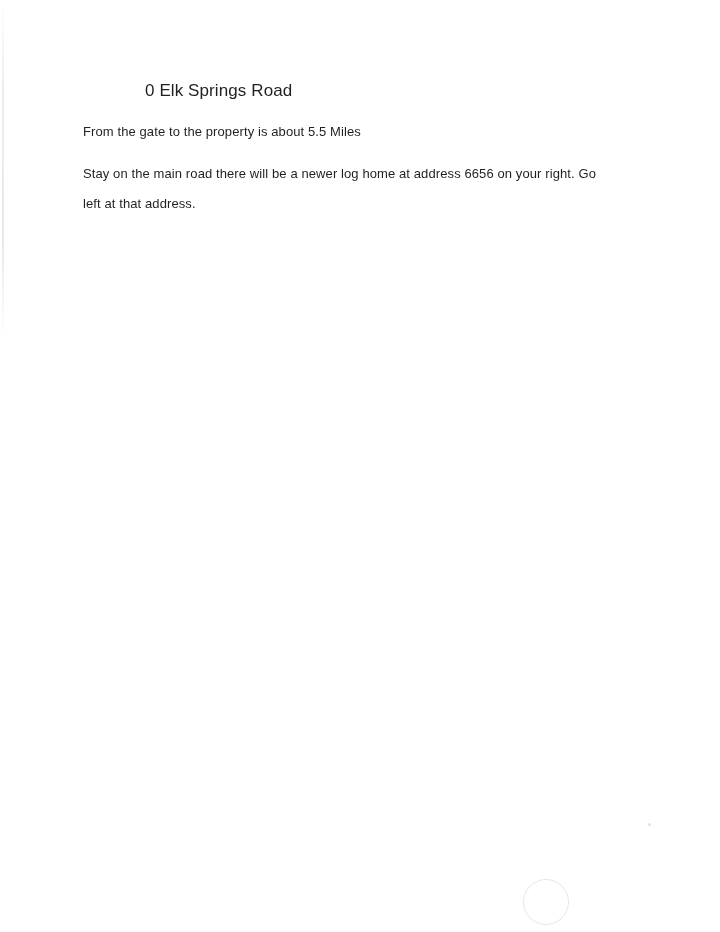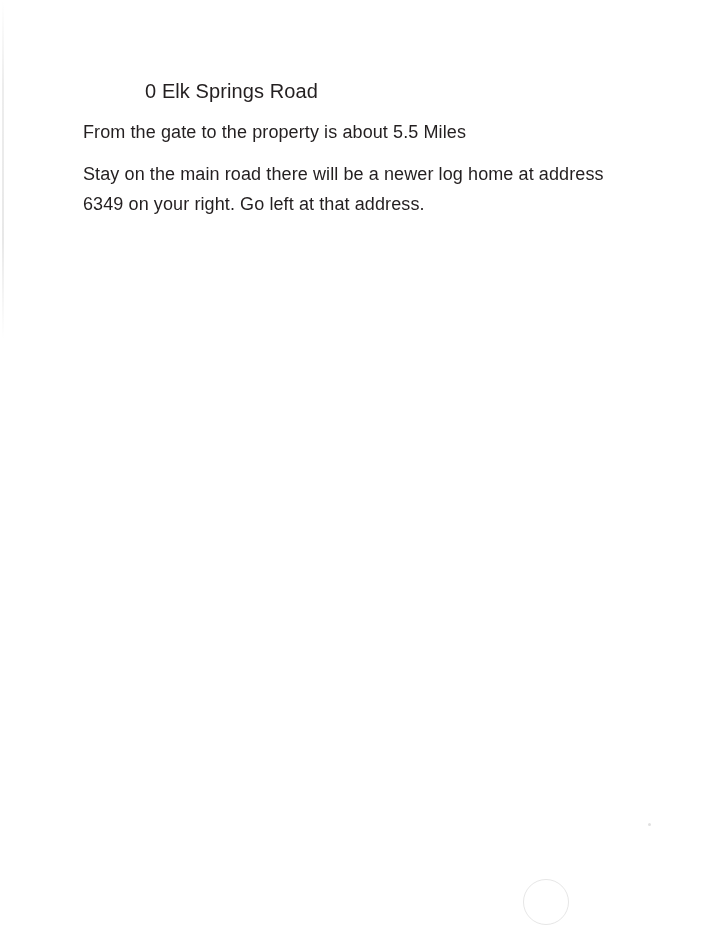--- a/index.html
+++ b/index.html
@@ -36,30 +36,30 @@
   }
 
   .doc-body {
     position: absolute;
     left: 83px;
     top: 78px;
     width: 540px;
   }
 
   .heading {
-    font-size: 20px;
+    font-size: 17px;
     line-height: 26px;
     margin: 0 0 13px 62px;
     color: #231f20;
     font-weight: 400;
     letter-spacing: 0.1px;
   }
 
   .para {
-    font-size: 18px;
+    font-size: 13px;
     line-height: 30px;
     margin: 0 0 12px 0;
     color: #231f20;
     font-weight: 400;
     letter-spacing: 0.1px;
   }
 
   .para.block {
     width: 525px;
   }
@@ -90,21 +90,21 @@
 <div class="page">
 
   <div class="scan-edge-left"></div>
 
   <div class="doc-body">
 
     <p class="heading">0 Elk Springs Road</p>
 
     <p class="para">From the gate to the property is about 5.5 Miles</p>
 
-    <p class="para block">Stay on the main road there will be a newer log home at address 6349 on your right. Go left at that address.</p>
+    <p class="para block">Stay on the main road there will be a newer log home at address 6656 on your right. Go left at that address.</p>
 
 
   </div>
 
   <div class="scan-dot"></div>
   <div class="scan-ring"></div>
 
 </div>
 
 </body></html>

